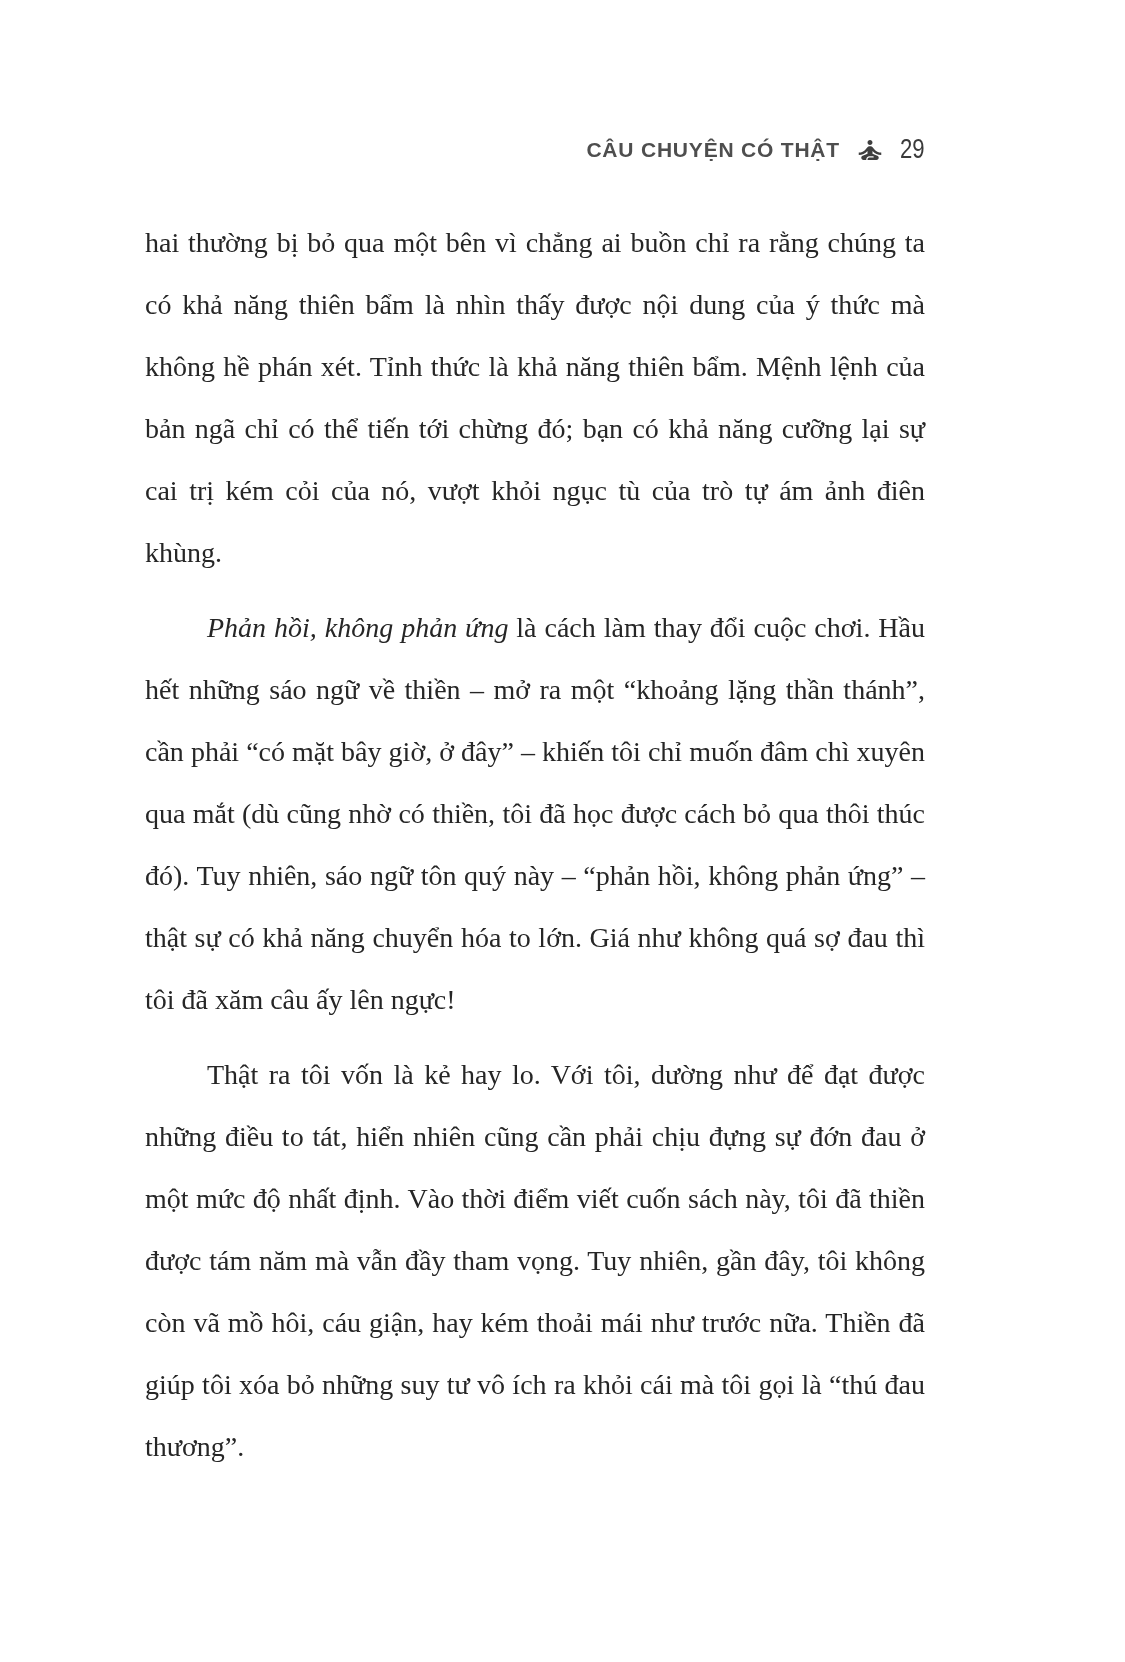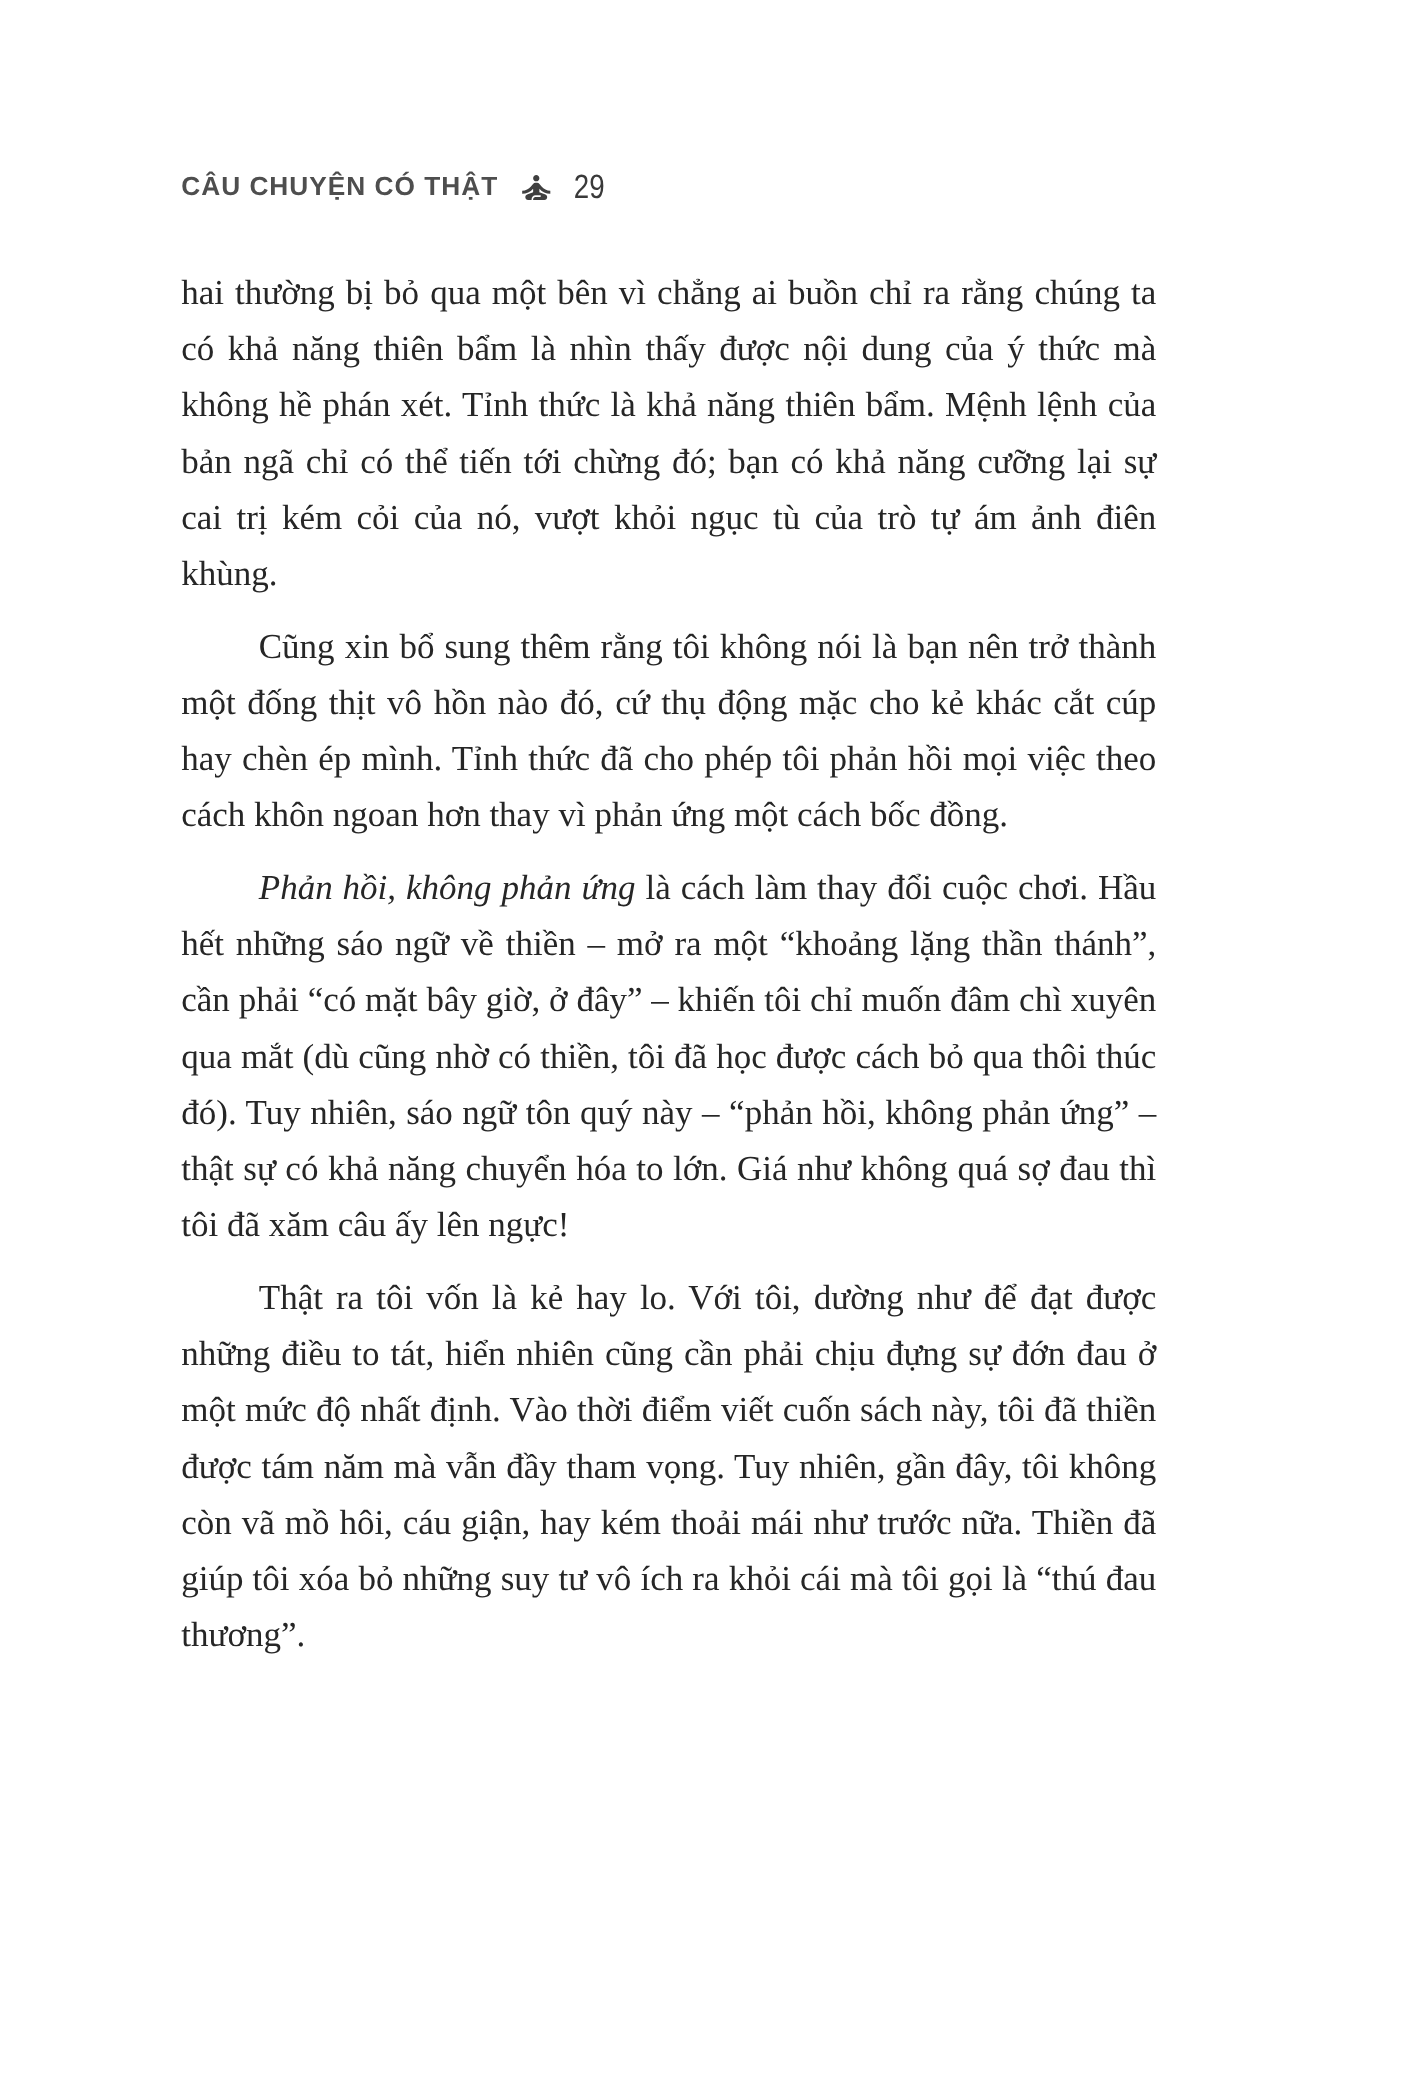--- a/index.html
+++ b/index.html
@@ -16,20 +16,21 @@
     font-family: "Liberation Serif", "DejaVu Serif", serif;
     color: #262626;
     overflow: hidden;
   }
   .running-header {
     position: absolute;
     top: 134px;
     left: 145px;
     width: 785px;
     display: flex;
+    justify-content: flex-end;
     align-items: center;
     gap: 14px;
   }
   .running-header .header-title {
     font-family: "Liberation Sans", "DejaVu Sans", sans-serif;
     font-weight: 700;
     font-size: 21px;
     letter-spacing: 0.8px;
     color: #4e4e4e;
     white-space: nowrap;
@@ -53,21 +54,21 @@
     transform: scaleX(0.82);
     transform-origin: left center;
     letter-spacing: 0px;
   }
   .body-text {
     position: absolute;
     top: 212px;
     left: 145px;
     width: 780px;
     font-size: 28px;
-    line-height: 45px;
+    line-height: 62px;
     text-align: justify;
   }
   .body-text p {
     margin: 0 0 13px 0;
   }
   .body-text p.indented {
     text-indent: 62px;
   }
   .body-text em {
   }
@@ -83,20 +84,19 @@
       <svg viewBox="0 0 24 24" xmlns="http://www.w3.org/2000/svg" aria-hidden="true">
         <path d="M12 4c1.11 0 2 .89 2 2s-.89 2-2 2-2-.89-2-2 .89-2 2-2zm9 12v-2c-2.24 0-4.16-.96-5.6-2.68l-1.34-1.6c-.38-.47-.94-.72-1.53-.72h-1.05c-.59 0-1.15.25-1.53.72l-1.34 1.6C7.16 13.04 5.24 14 3 14v2c2.77 0 5.19-1.17 7-3.25V15l-3.88 1.55c-.67.27-1.12.93-1.12 1.66C5 19.2 5.8 20 6.79 20H9v-.5c0-1.38 1.12-2.5 2.5-2.5h3c.28 0 .5.22.5.5s-.22.5-.5.5h-3c-.83 0-1.5.67-1.5 1.5v.5h7.21c.99 0 1.79-.8 1.79-1.79 0-.73-.45-1.39-1.12-1.66L14 15v-2.25c1.81 2.08 4.23 3.25 7 3.25z"></path>
       </svg>
     </span>
     <span class="page-number">29</span>
   </div>
 
   <div class="body-text">
     <p>hai thường bị bỏ qua một bên vì chẳng ai buồn chỉ ra rằng chúng ta có khả năng thiên bẩm là nhìn thấy được nội dung của ý thức mà không hề phán xét. Tỉnh thức là khả năng thiên bẩm. Mệnh lệnh của bản ngã chỉ có thể tiến tới chừng đó; bạn có khả năng cưỡng lại sự cai trị kém cỏi của nó, vượt khỏi ngục tù của trò tự ám ảnh điên khùng.</p>
 
-    <p class="indented">Cũng xin bổ sung thêm rằng tôi không nói là bạn nên trở thành một đống thịt vô hồn nào đó, cứ thụ động mặc cho kẻ khác cắt cúp hay chèn ép mình. Tỉnh thức đã cho phép tôi phản hồi mọi việc theo cách khôn ngoan hơn thay vì phản ứng một cách bốc đồng.</p>
 
     <p class="indented"><em>Phản hồi, không phản ứng</em><span> là cách làm thay đổi cuộc chơi. Hầu hết những sáo ngữ về thiền – mở ra một “khoảng lặng thần thánh”, cần phải “có mặt bây giờ, ở đây” – khiến tôi chỉ muốn đâm chì xuyên qua mắt (dù cũng nhờ có thiền, tôi đã học được cách bỏ qua thôi thúc đó). Tuy nhiên, sáo ngữ tôn quý này – “phản hồi, không phản ứng” – thật sự có khả năng chuyển hóa to lớn. Giá như không quá sợ đau thì tôi đã xăm câu ấy lên ngực!</span></p>
 
     <p class="indented">Thật ra tôi vốn là kẻ hay lo. Với tôi, dường như để đạt được những điều to tát, hiển nhiên cũng cần phải chịu đựng sự đớn đau ở một mức độ nhất định. Vào thời điểm viết cuốn sách này, tôi đã thiền được tám năm mà vẫn đầy tham vọng. Tuy nhiên, gần đây, tôi không còn vã mồ hôi, cáu giận, hay kém thoải mái như trước nữa. Thiền đã giúp tôi xóa bỏ những suy tư vô ích ra khỏi cái mà tôi gọi là “thú đau thương”.</p>
   </div>
 
 </div>
 
 </body></html>

